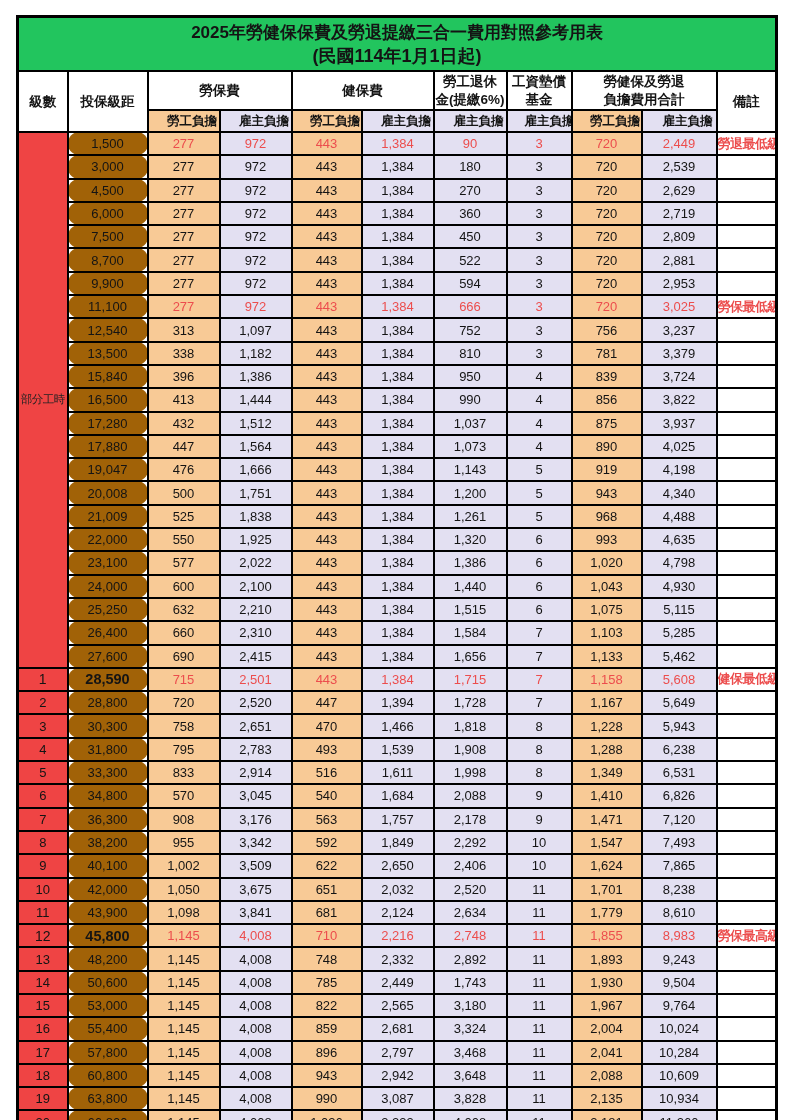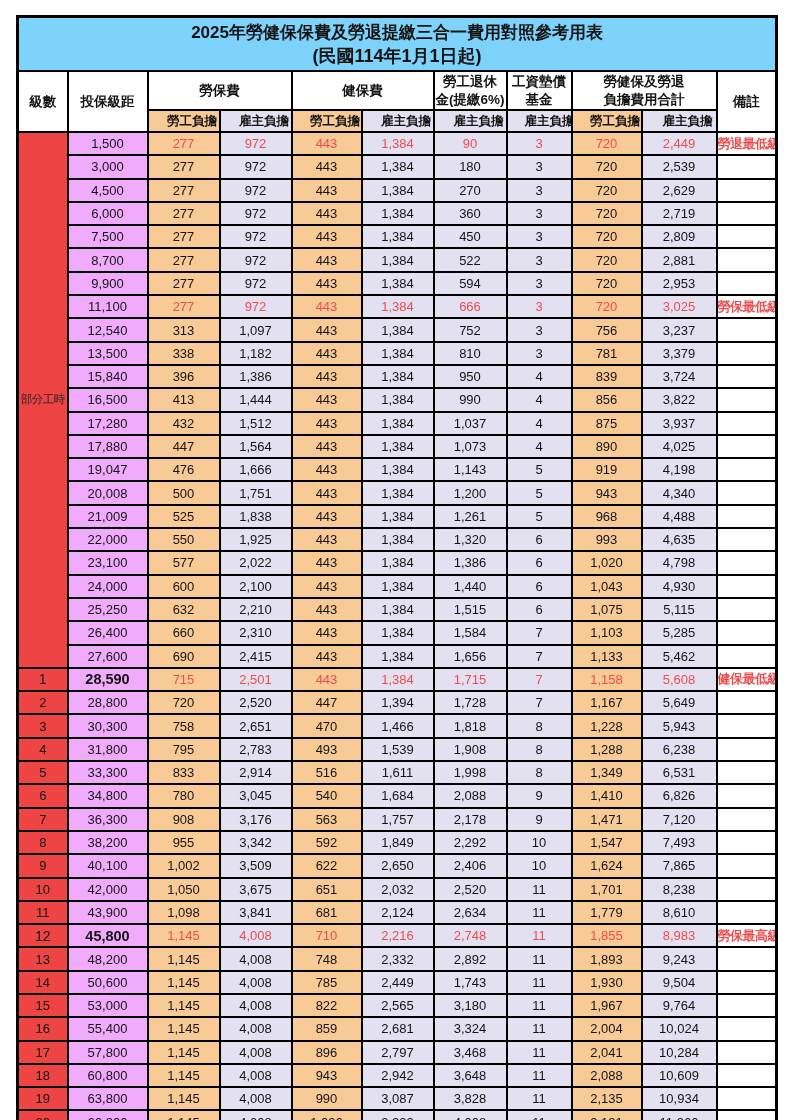--- a/index.html
+++ b/index.html
@@ -3,33 +3,33 @@
 <meta charset="utf-8">
 <style>
   html,body{margin:0;padding:0;background:#ffffff;}
   body{width:791px;height:1120px;font-family:"Liberation Sans","DejaVu Sans",sans-serif;}
   .page{padding:15px 16px 10px 16px;}
   table{border-collapse:collapse;table-layout:fixed;width:759px;}
   th,td{border:2px solid #000;text-align:center;vertical-align:middle;padding:0;
         white-space:nowrap;overflow:hidden;color:#141414;}
   table{border:3px solid #000;}
   
-  .title-cell{height:52px;background:#7dd3fc;}
+  .title-cell{height:52px;background:#22c55e;}
   .title-main{font-size:17px;font-weight:bold;line-height:1.45;}
   .title-sub{font-size:18px;font-weight:bold;line-height:1.2;}
   
   .h1 th{height:37px;font-size:13.5px;font-weight:bold;line-height:1.3;background:#fff;}
   .h2 th{height:20px;font-size:12.5px;font-weight:bold;padding-left:17px;}
   .emp{background:#F8CA96;}
   .er{background:#E3E0F2;}
   
   tbody td{height:21.3px;font-size:13px;}
   td.level{background:#ef4444;}
   td.parttime{font-size:11.5px;color:#222;letter-spacing:-0.5px;}
-  td.bracket{background:#f0abfc;}
+  td.bracket{background:#a16207;border-radius:11px;}
   td.note{background:#fff;font-size:13px;font-weight:bold;color:#EC4D4D;letter-spacing:-0.5px;}
   tr.hl td.val{color:#EC4D4D;}
   tr.big td.bracket{font-weight:bold;font-size:14.5px;margin-top:32px;}
   tr.big td.level{font-size:14px;}
 </style>
 </head>
 <body>
 
 <div class="page">
   <table>
@@ -413,21 +413,21 @@
           <td class="val er">1,611</td>
           <td class="val er">1,998</td>
           <td class="val er">8</td>
           <td class="val emp">1,349</td>
           <td class="val er">6,531</td>
           <td class="note"></td>
         </tr>
         <tr>
           <td class="level">6</td>
           <td class="bracket">34,800</td>
-          <td class="val emp">780</td>
+          <td class="val emp">570</td>
           <td class="val er">3,045</td>
           <td class="val emp">540</td>
           <td class="val er">1,684</td>
           <td class="val er">2,088</td>
           <td class="val er">9</td>
           <td class="val emp">1,410</td>
           <td class="val er">6,826</td>
           <td class="note"></td>
         </tr>
         <tr>

